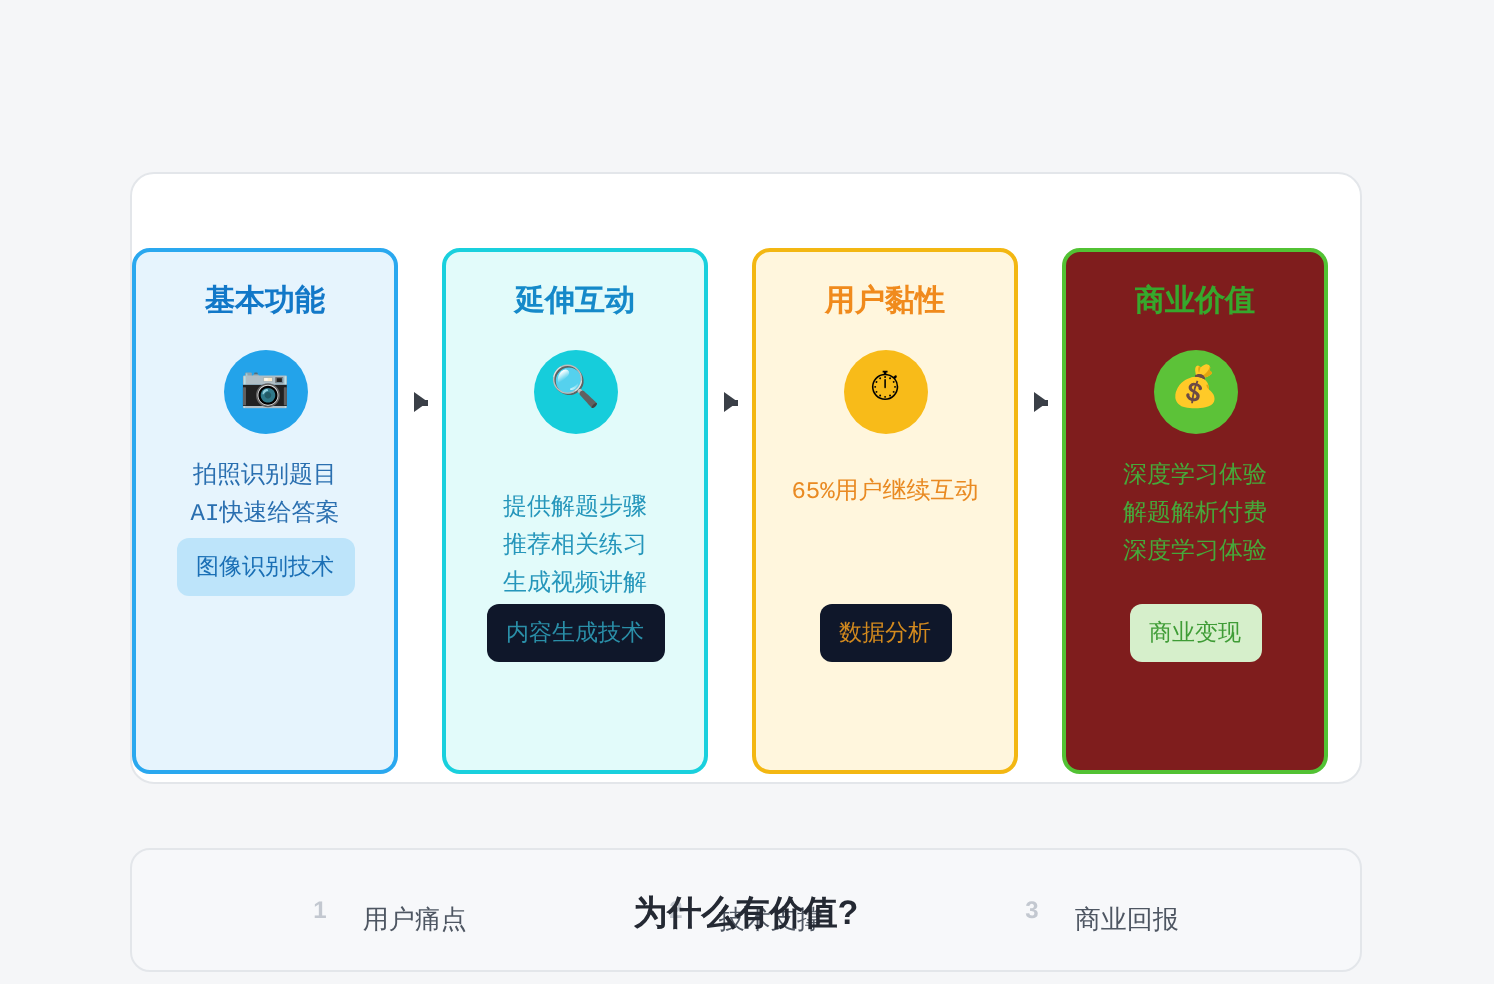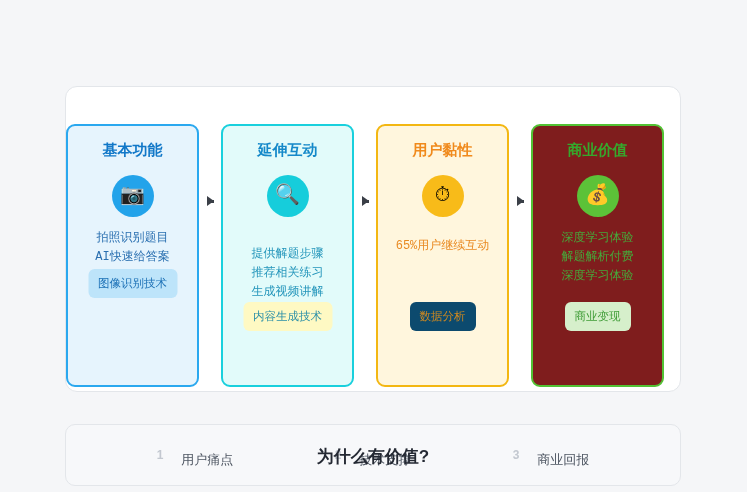--- a/index.html
+++ b/index.html
@@ -77,27 +77,27 @@
   .c1{background:#e6f4fd;border-color:#2aa8ef;}
   .c1 .card-title{color:#1278c8;}
   .c1 .icon-circle{background:#23a3ea;}
   .c1 .card-lines{color:#2a6fb0;}
   .c1 .tag{background:#bde4fa;color:#1a6fb5;}
   
   .c2{background:#e2fbfa;border-color:#19d0dd;}
   .c2 .card-title{color:#1589c9;}
   .c2 .icon-circle{background:#16cddb;}
   .c2 .card-lines{color:#2596bb;margin-top:28px;}
-  .c2 .tag{background:#fef9c3;color:#2a8fa8;}
+  .c2 .tag{background:#0f172a;color:#2a8fa8;}
   
   .c3{background:#fff6dd;border-color:#f3b712;}
   .c3 .card-title{color:#f08a1c;}
   .c3 .icon-circle{background:#f8bb19;}
   .c3 .card-lines{color:#e98a22;margin-top:20px;}
-  .c3 .tag{background:#0c4a6e;color:#d38a1e;}
+  .c3 .tag{background:#0f172a;color:#d38a1e;}
   
   .c4{background:#7f1d1d;border-color:#52c234;}
   .c4 .card-title{color:#36a82c;}
   .c4 .icon-circle{background:#5cc238;}
   .c4 .card-lines{color:#46a83a;}
   .c4 .tag{background:#d6efcb;color:#3f9c36;}
 
   
   .bottom{
     position:absolute;left:65px;top:424px;width:616px;height:62px;

